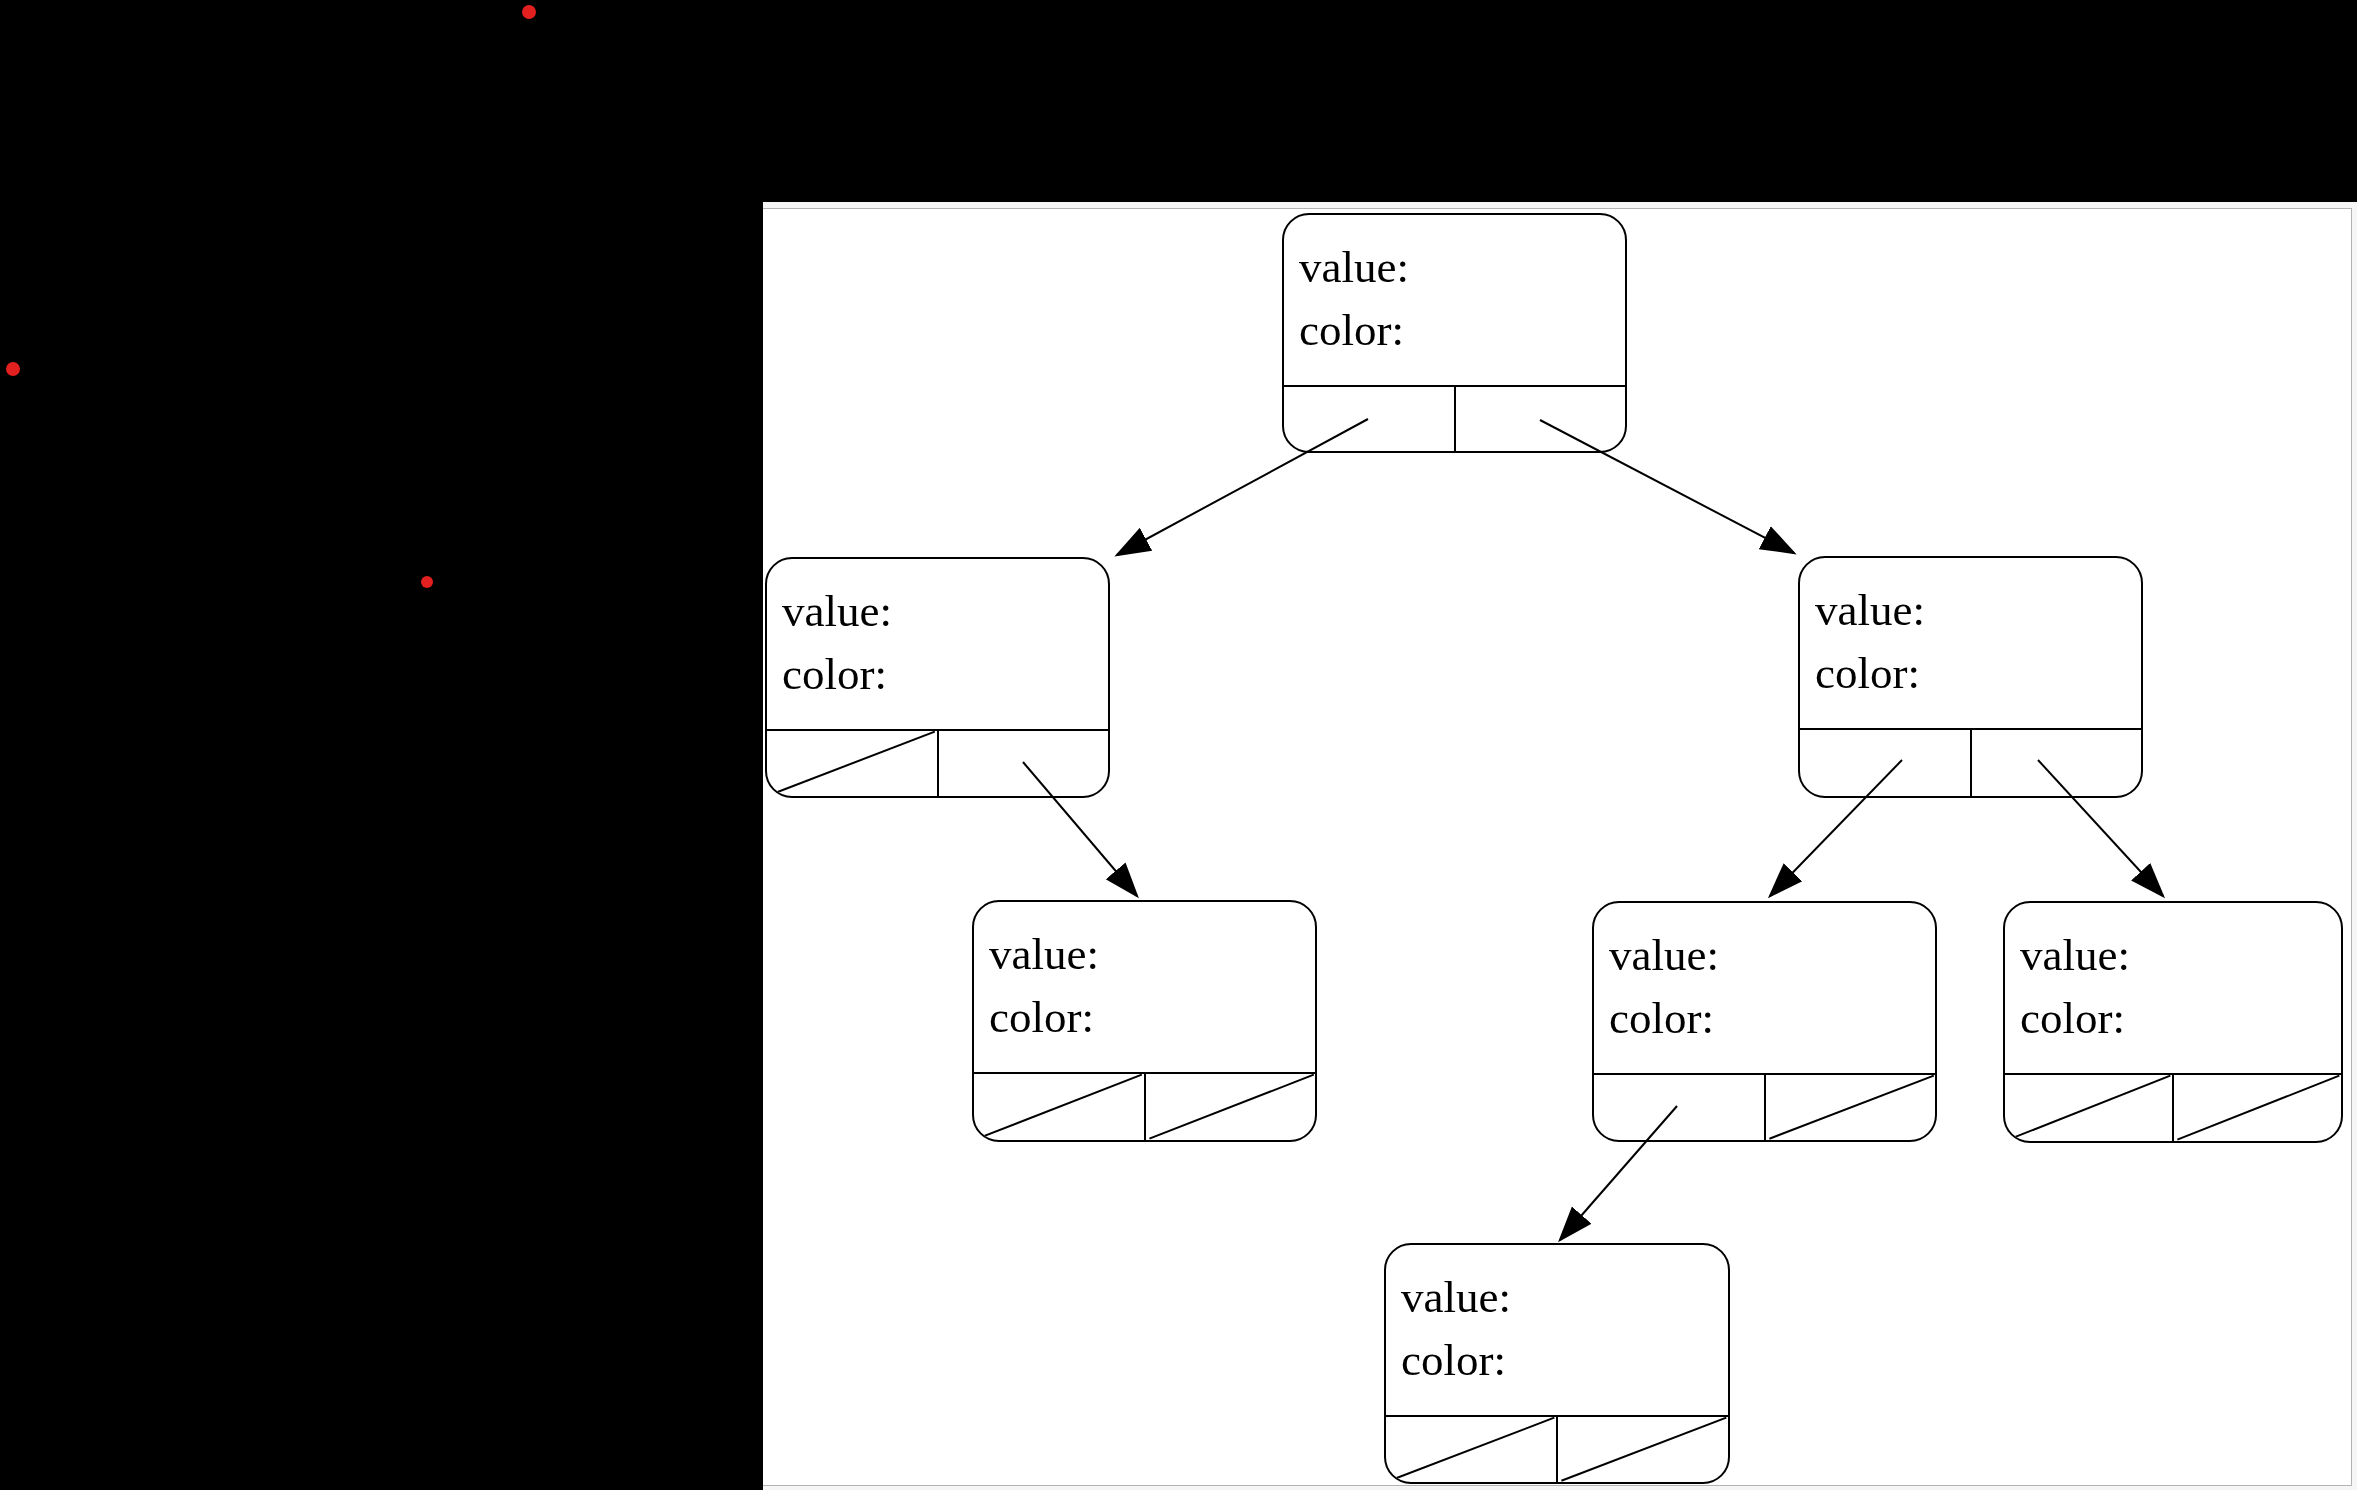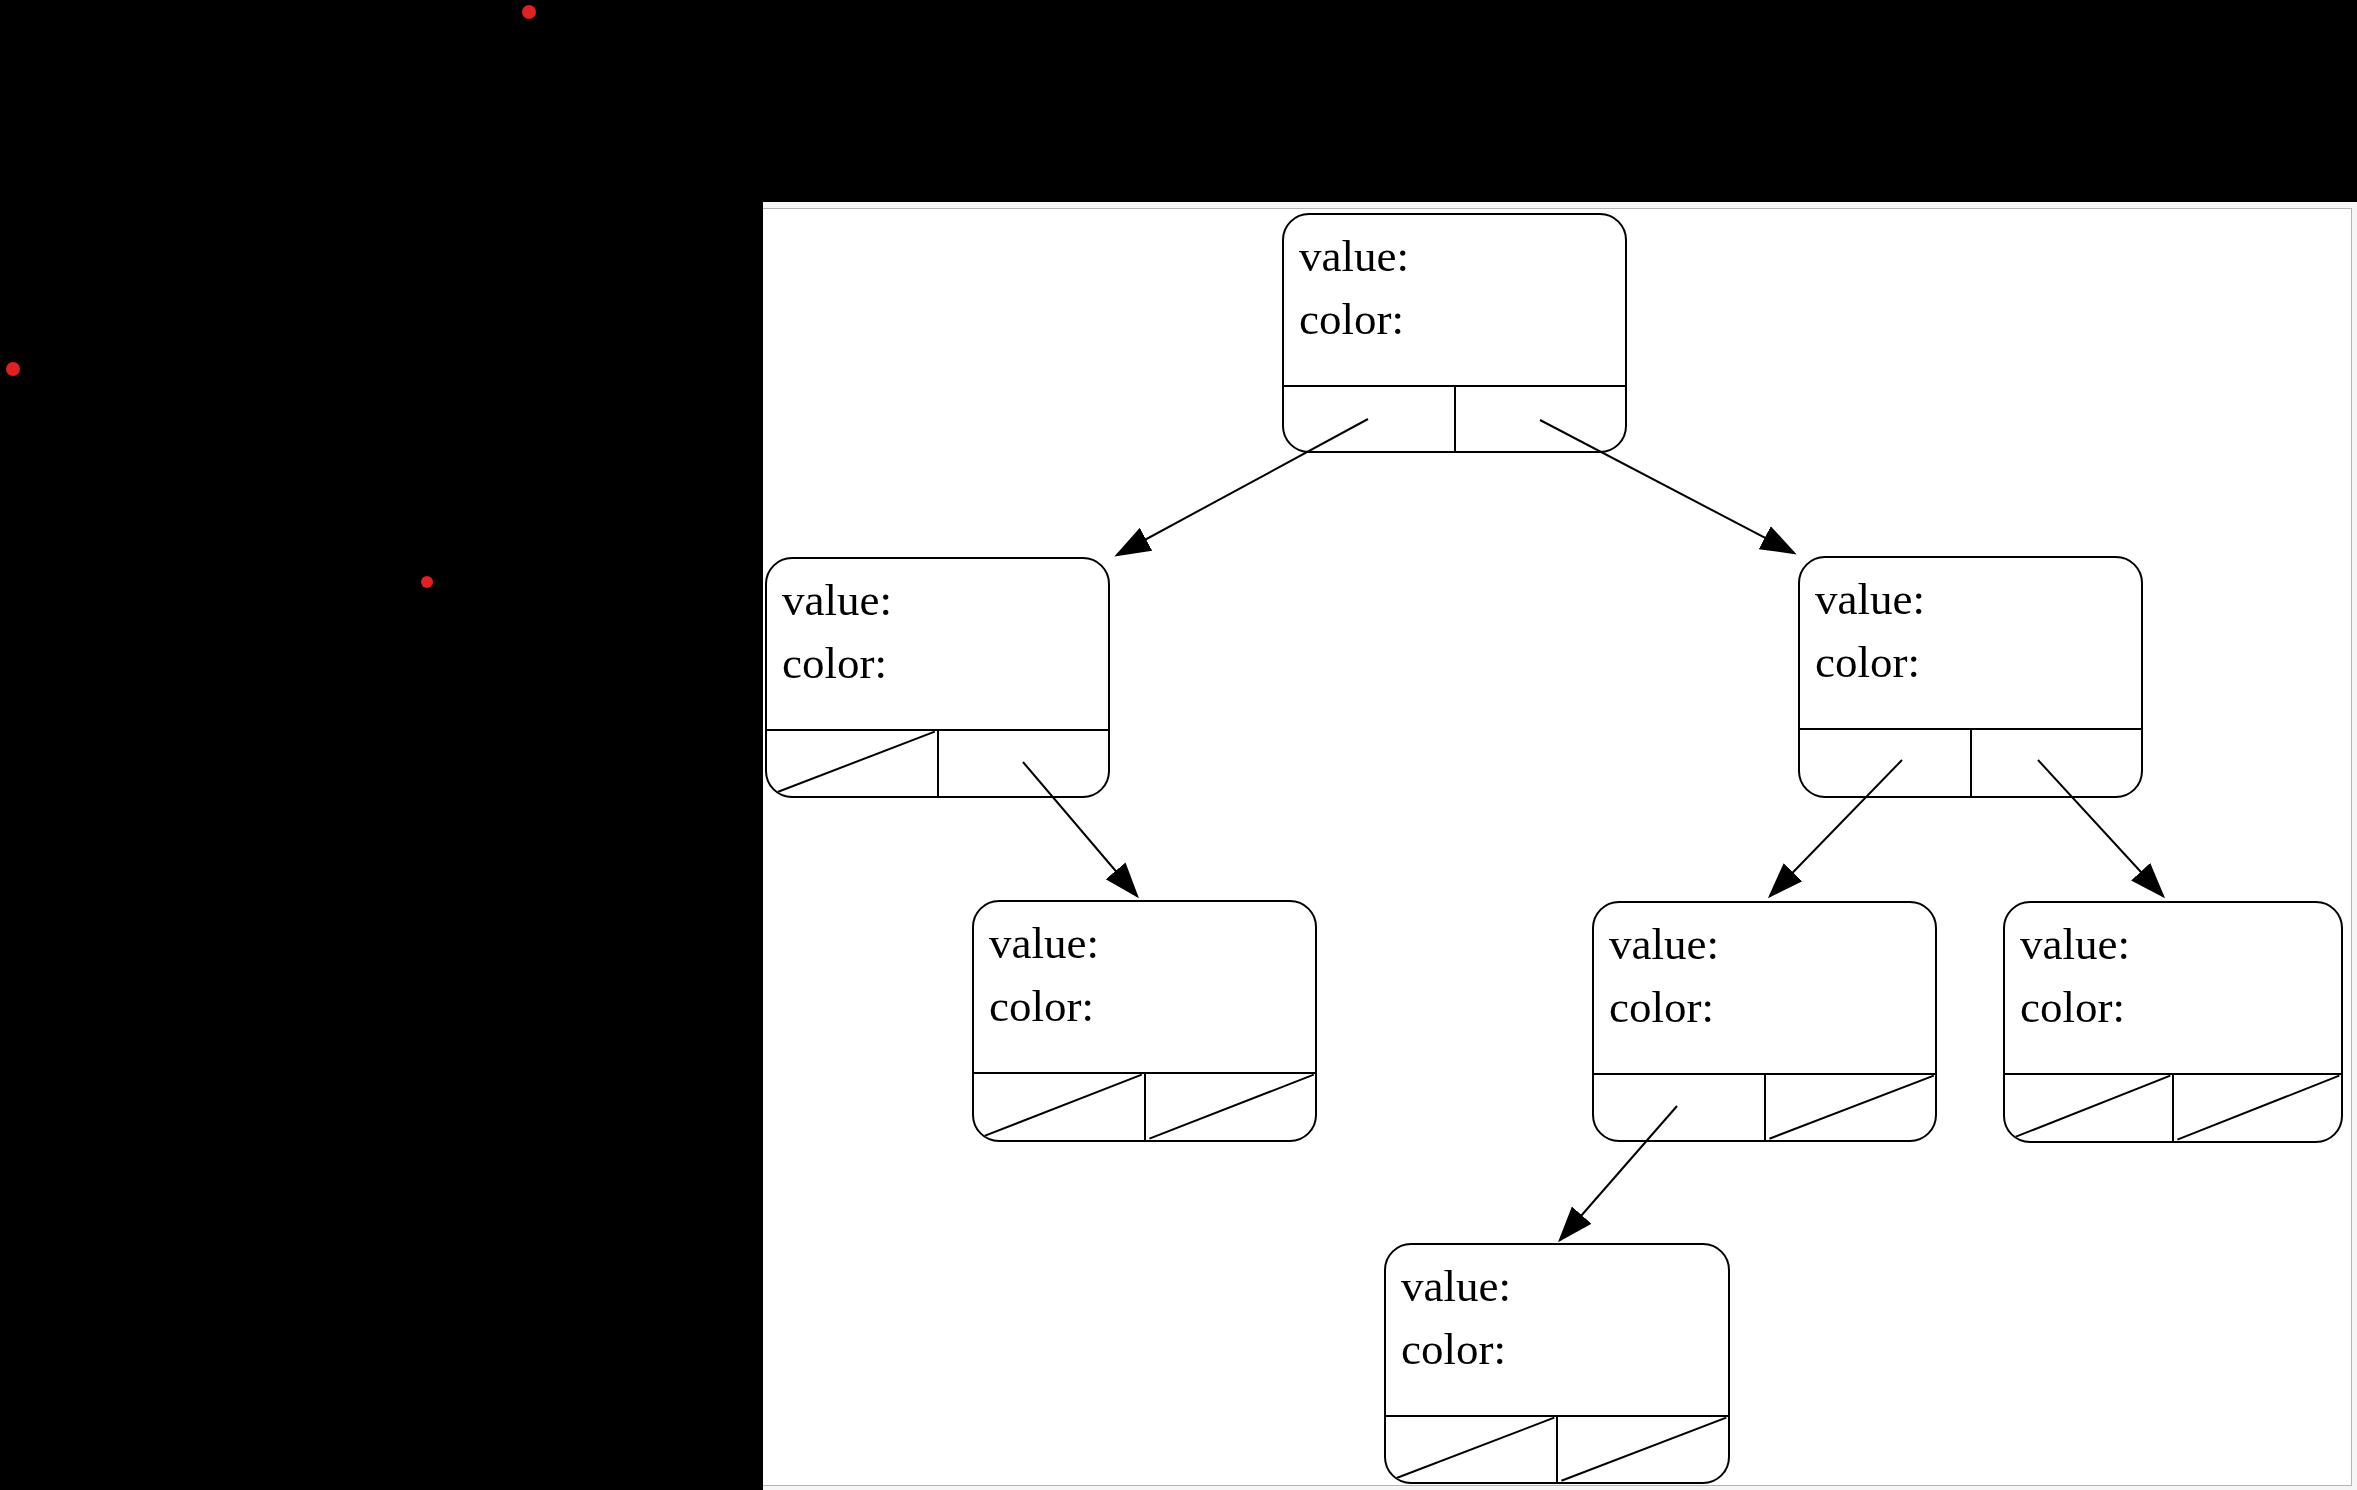--- a/index.html
+++ b/index.html
@@ -33,21 +33,21 @@
     box-sizing:border-box;
     background:#fff;
     border:2px solid #000;
     border-radius:27px;
     overflow:hidden;
     display:flex;
     flex-direction:column;
   }
   .ntext{
     height:170px;
-    padding:10px 8px 0 15px;
+    padding:21px 8px 0 15px;
     font-size:45px;
     line-height:63px;
     color:#000;
     box-sizing:border-box;
   }
   .cells{
     flex:1;
     display:flex;
     border-top:2px solid #000;
   }

